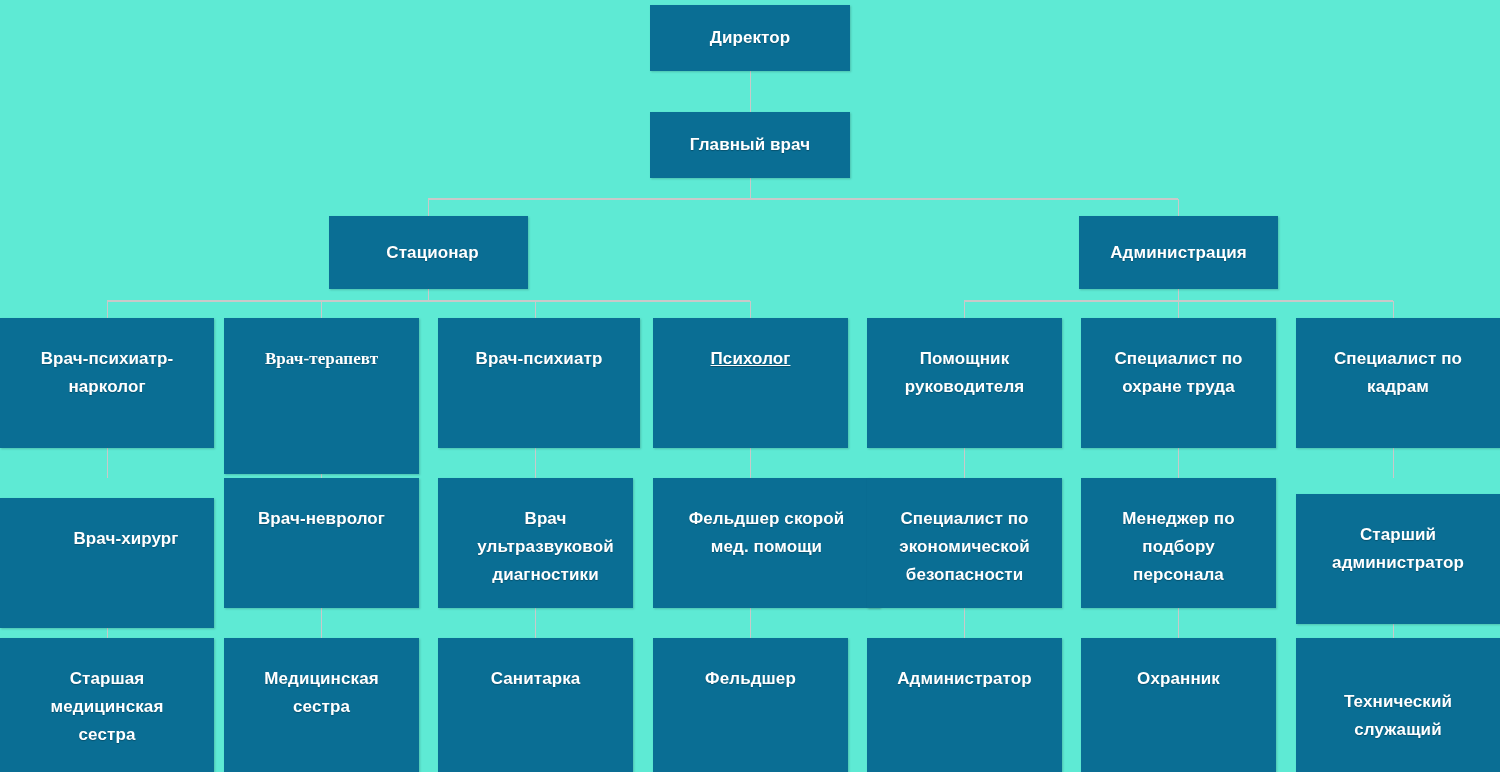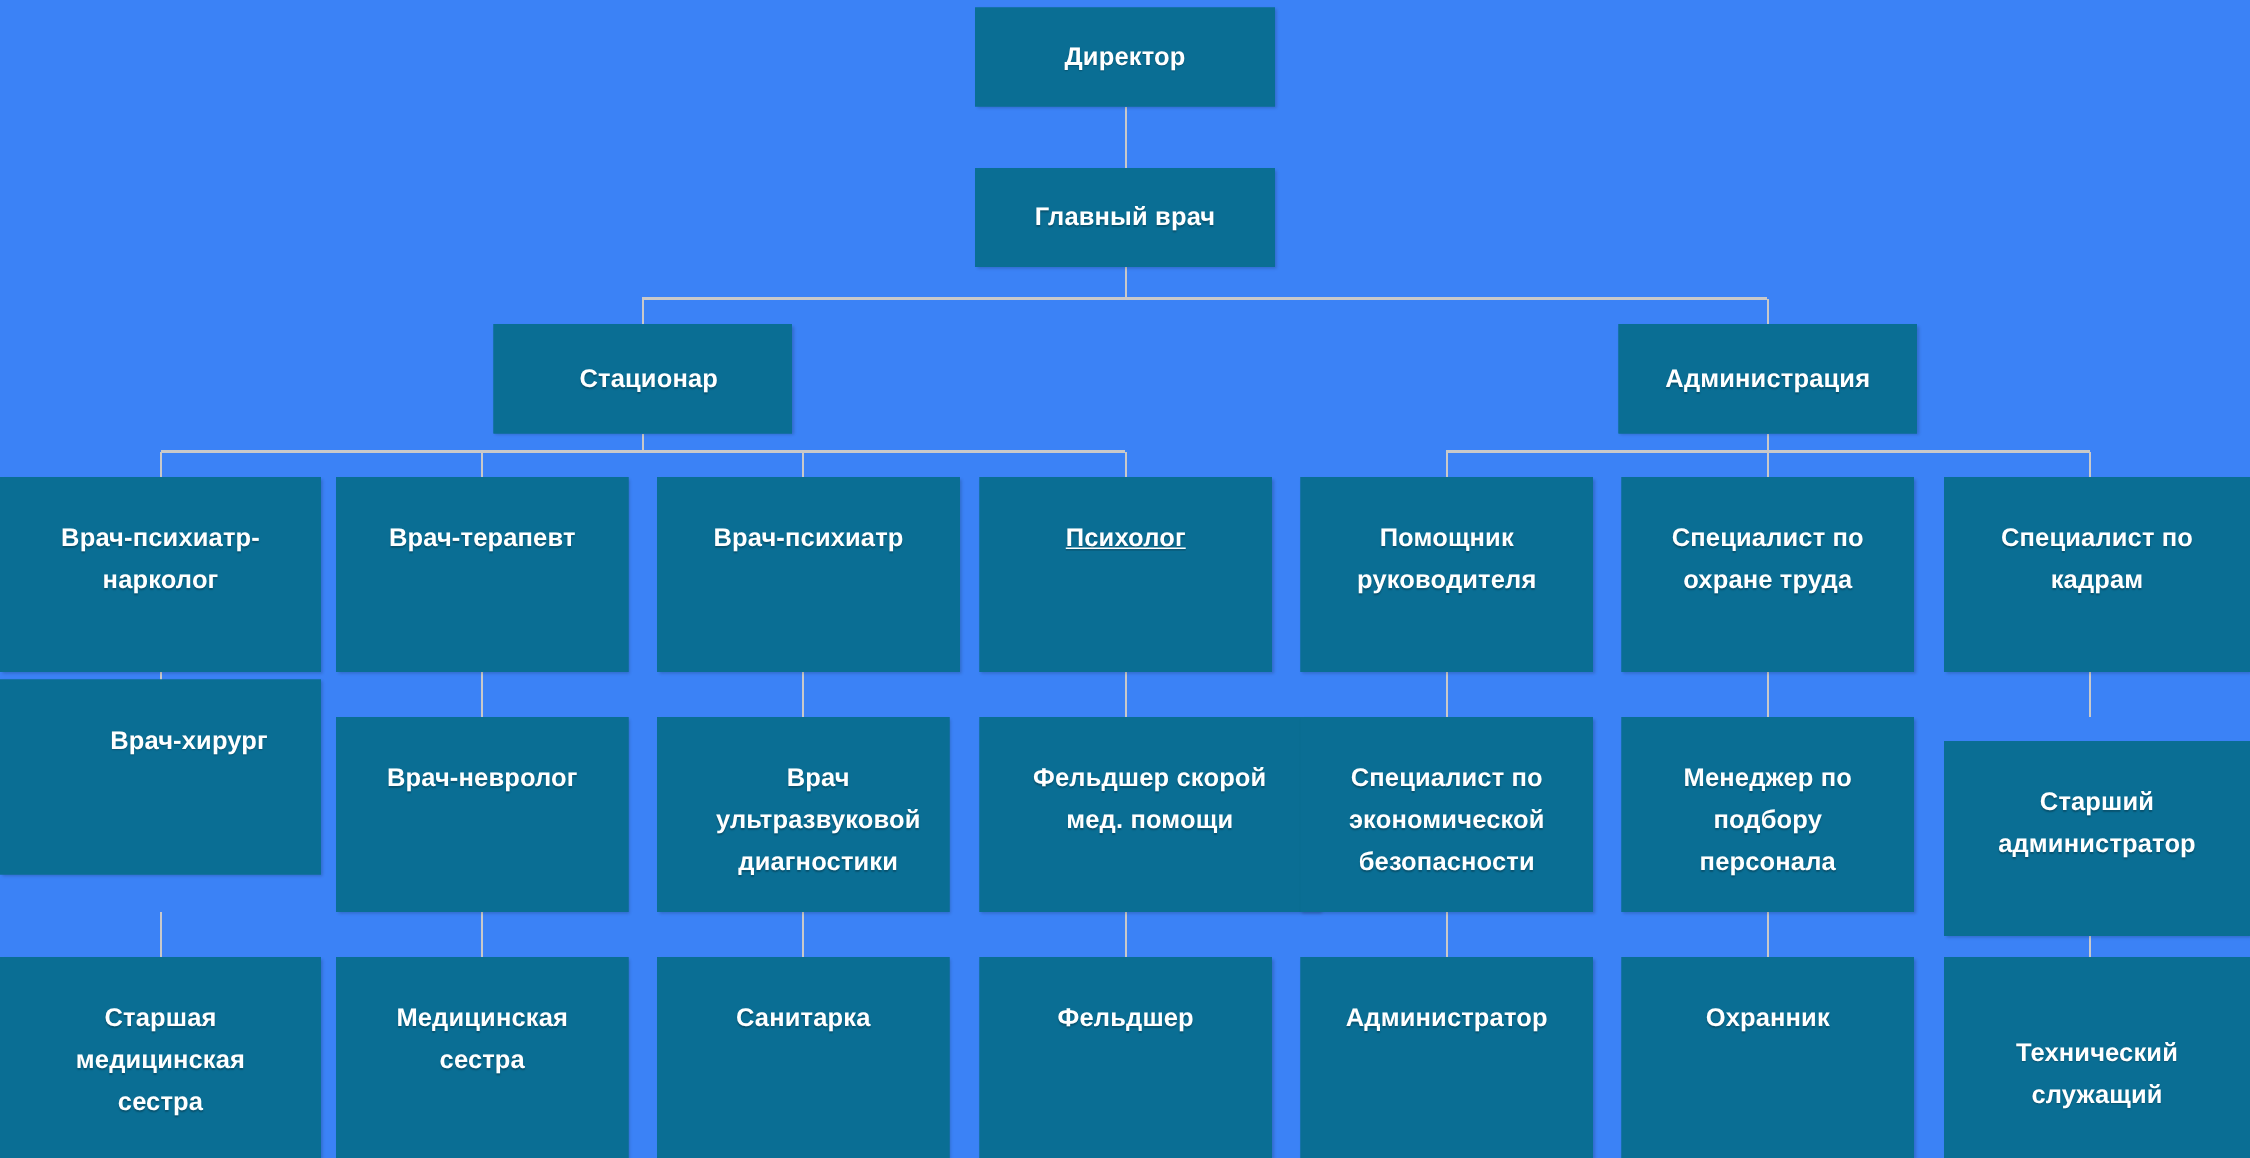--- a/index.html
+++ b/index.html
@@ -5,21 +5,21 @@
   * { box-sizing: border-box; margin: 0; padding: 0; }
   html, body {
     width: 1500px; height: 772px;
     background: #f7f7f7;
     font-family: "Liberation Sans", sans-serif;
     overflow: hidden;
   }
   #chart {
     position: relative;
     width: 1500px; height: 772px;
-    background: #3b82f6;
+    background: #5eead4;
   }
   
   #lines {
     position: absolute; left: 0; top: 0;
     width: 1500px; height: 772px;
     z-index: 1;
     pointer-events: none;
   }
   .node {
     position: absolute;
@@ -101,21 +101,21 @@
     <span class="node-label">Стационар</span>
   </div>
   <div class="node top" style="left:1079px; top:216px; width:199px; height:73px;">
     <span class="node-label">Администрация</span>
   </div>
 
   <div class="node multi" style="left:0px; top:318px; width:214px; height:130px;">
     <span class="node-label">Врач-психиатр-
 нарколог</span>
   </div>
-  <div class="node multi" style="left:224px; top:318px; width:195px; height:130px;">
+  <div class="node multi" style="left:224px; top:318px; width:195px; height:156px;font-family:Liberation Serif, serif;">
     <span class="node-label">Врач-терапевт</span>
   </div>
   <div class="node multi" style="left:438px; top:318px; width:202px; height:130px;">
     <span class="node-label">Врач-психиатр</span>
   </div>
   <div class="node multi" style="left:653px; top:318px; width:195px; height:130px;text-decoration:underline;">
     <span class="node-label">Психолог</span>
   </div>
   <div class="node multi" style="left:867px; top:318px; width:195px; height:130px;">
     <span class="node-label">Помощник
@@ -123,21 +123,21 @@
   </div>
   <div class="node multi" style="left:1081px; top:318px; width:195px; height:130px;">
     <span class="node-label">Специалист по
 охране труда</span>
   </div>
   <div class="node multi" style="left:1296px; top:318px; width:204px; height:130px;">
     <span class="node-label">Специалист по
 кадрам</span>
   </div>
 
-  <div class="node multi" style="left:0px; top:453px; width:214px; height:130px;padding-left:46px;">
+  <div class="node multi" style="left:0px; top:498px; width:214px; height:130px;padding-left:46px;">
     <span class="node-label">Врач-хирург</span>
   </div>
   <div class="node multi" style="left:224px; top:478px; width:195px; height:130px;">
     <span class="node-label">Врач-невролог</span>
   </div>
   <div class="node multi" style="left:438px; top:478px; width:195px; height:130px;padding-left:28px;">
     <span class="node-label">Врач
 ультразвуковой
 диагностики</span>
   </div>

